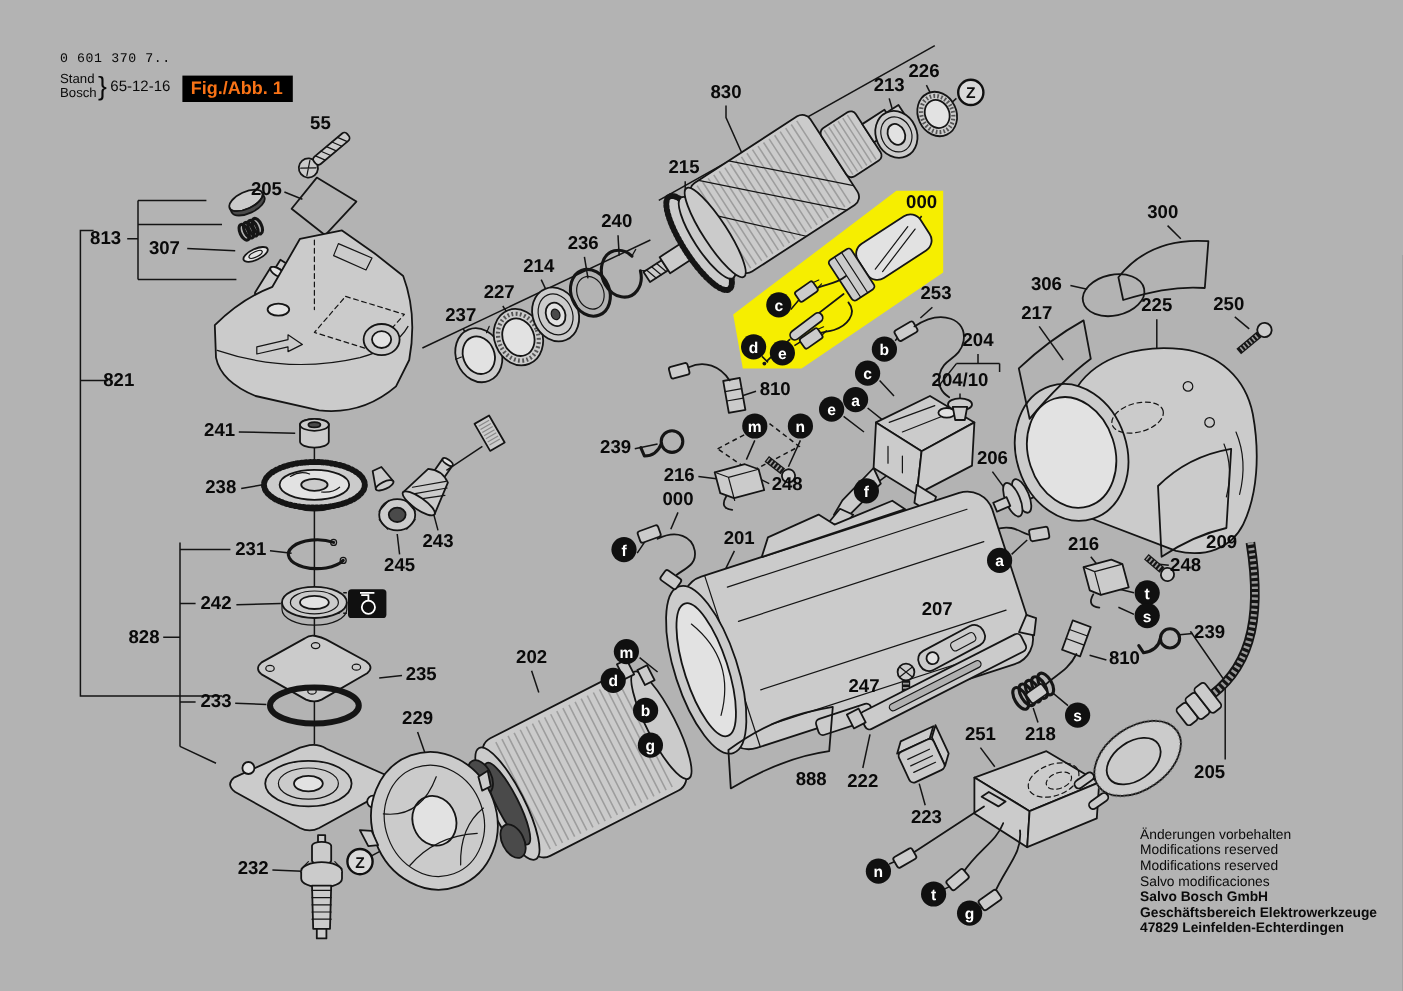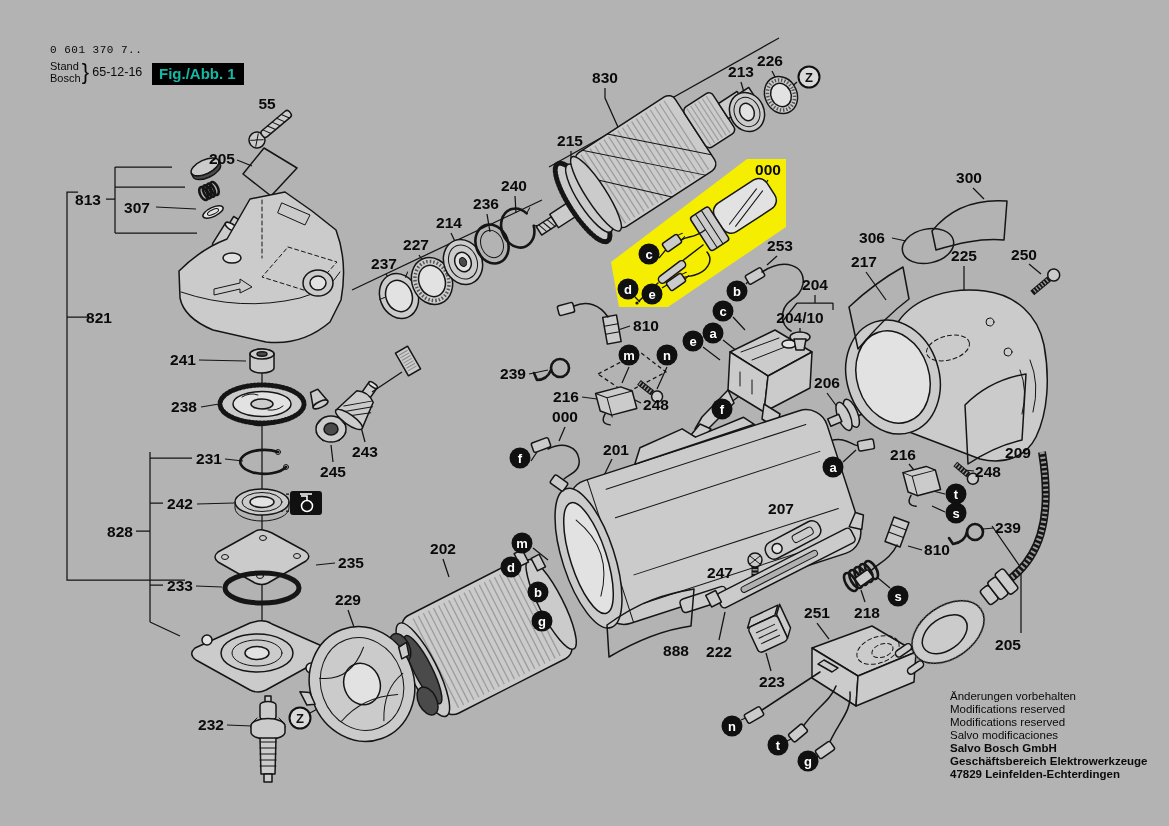--- a/index.html
+++ b/index.html
@@ -23,25 +23,25 @@
           text-anchor:middle;dominant-baseline:central;}
   .rletter-c{fill:#101010;stroke:none;}
   .rletter-t{font:bold 13px "Liberation Sans",sans-serif;fill:#ffffff;
              text-anchor:middle;dominant-baseline:central;}
   .zletter-c{fill:#d9d9d9;stroke:#101010;stroke-width:2;}
   .zletter-t{font:bold 13px "Liberation Sans",sans-serif;fill:#101010;
              text-anchor:middle;dominant-baseline:central;}
   
   .hdr{position:absolute;left:50px;top:44px;}
   .hdr .ordno{font-size:11px;letter-spacing:.5px;font-family:Liberation Mono, monospace;}
-  .hdr .standrow{display:flex;align-items:center;margin-top:3px;justify-content:space-between;}
+  .hdr .standrow{display:flex;align-items:center;margin-top:3px;}
   .hdr .si{font-size:11px;line-height:12px;}
   .hdr .brace{font-size:22px;font-weight:normal;margin:0 3px 0 1px;}
   .hdr .date{font-size:12.5px;}
-  .figbox{position:absolute;left:152px;top:63px;background:#000;color:#14b8a6;
+  .figbox{position:absolute;left:152px;top:63px;background:#000;color:#f97316;
           font-weight:bold;font-size:15px;padding:2px 8px 3px 7px;}
   .footer{position:absolute;left:910px;top:690px;font-size:11.5px;line-height:13px;margin-left:40px;}
   .footer .b{font-weight:bold;}
 </style>
 </head>
 <body>
 
 <div class="stage">
 
 <svg id="diagram" width="1169" height="826" viewBox="0 0 1169 826">

